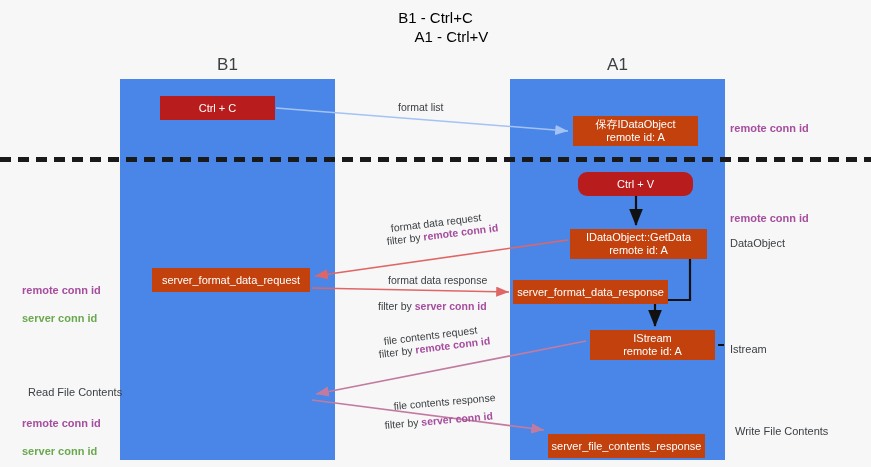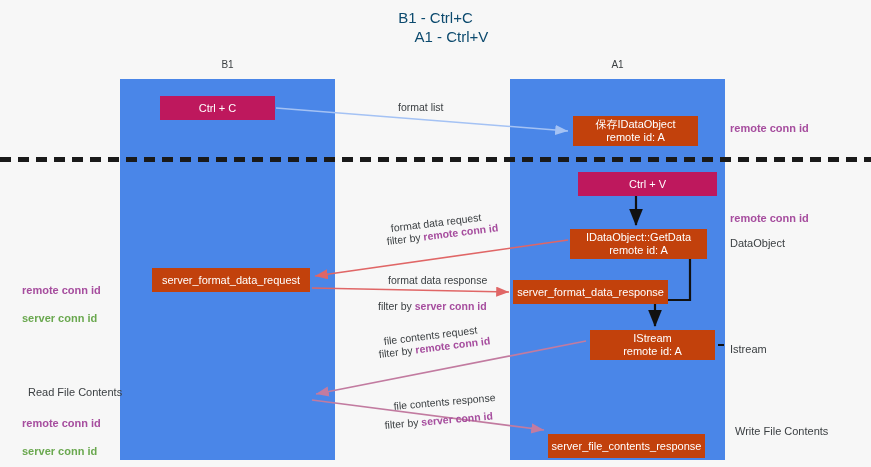--- a/index.html
+++ b/index.html
@@ -16,55 +16,55 @@
   .lane{
     position:absolute;
     background:#4a86e8;
   }
   #lane-b1{left:120px;top:79px;width:215px;height:381px;}
   #lane-a1{left:510px;top:79px;width:215px;height:381px;}
 
   .lane-head{
     position:absolute;
     text-align:center;
-    font-size:10px;
+    font-size:17px;
     line-height:13px;
     color:#3c4043;
     white-space:pre-line;
   }
   #head-b1{left:120px;top:45px;width:215px;}
   #head-a1{left:510px;top:45px;width:215px;}
   .lane-head .l1{display:block;}
   .lane-head .l2{display:block;}
 
   
   #title{
     position:absolute;left:0;top:8px;width:871px;
-    text-align:center;font-size:15px;line-height:19px;color:#0c4a6e;
+    text-align:center;font-size:15px;line-height:19px;color:#000000;
   }
   #title .t2{display:block;padding-left:32px;}
 
   
   .node{
     position:absolute;
     display:flex;align-items:center;justify-content:center;
     text-align:center;
     font-size:11px;line-height:13px;
     color:#ffffff;
     box-sizing:border-box;
     padding:2px 4px;
   }
-  .node.green{background:#be185d;}
+  .node.green{background:#b91c1c;}
   .node.orange{background:#c2410c;}
   .node .sub{display:block;}
 
   
   #n-ctrlc   {left:160px;top:96px;width:115px;height:24px;}
   #n-dataobj {left:573px;top:116px;width:125px;height:30px;}
-  #n-ctrlv   {left:578px;top:172px;width:139px;height:24px;}
+  #n-ctrlv   {left:578px;top:172px;width:115px;height:24px;border-radius:9px;}
   #n-getdata {left:570px;top:229px;width:137px;height:30px;}
   #n-sfdreq  {left:152px;top:268px;width:158px;height:24px;}
   #n-sfdresp {left:513px;top:280px;width:155px;height:24px;}
   #n-istream {left:590px;top:330px;width:125px;height:30px;}
   #n-sfcreq  {left:150px;top:385px;width:160px;height:24px;}
   #n-sfcresp {left:548px;top:418px;width:157px;height:24px;margin-top:16px;}
 
   
   #divider{
     position:absolute;left:0px;top:157px;width:871px;height:5px;

